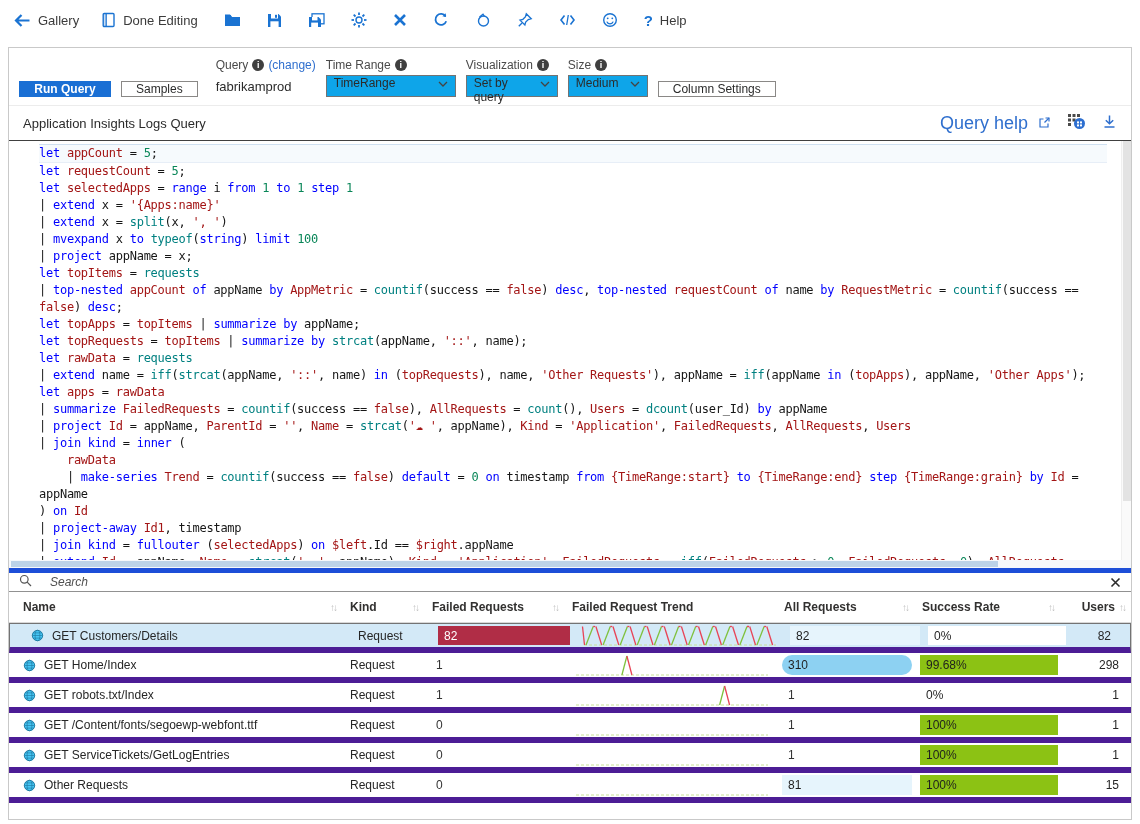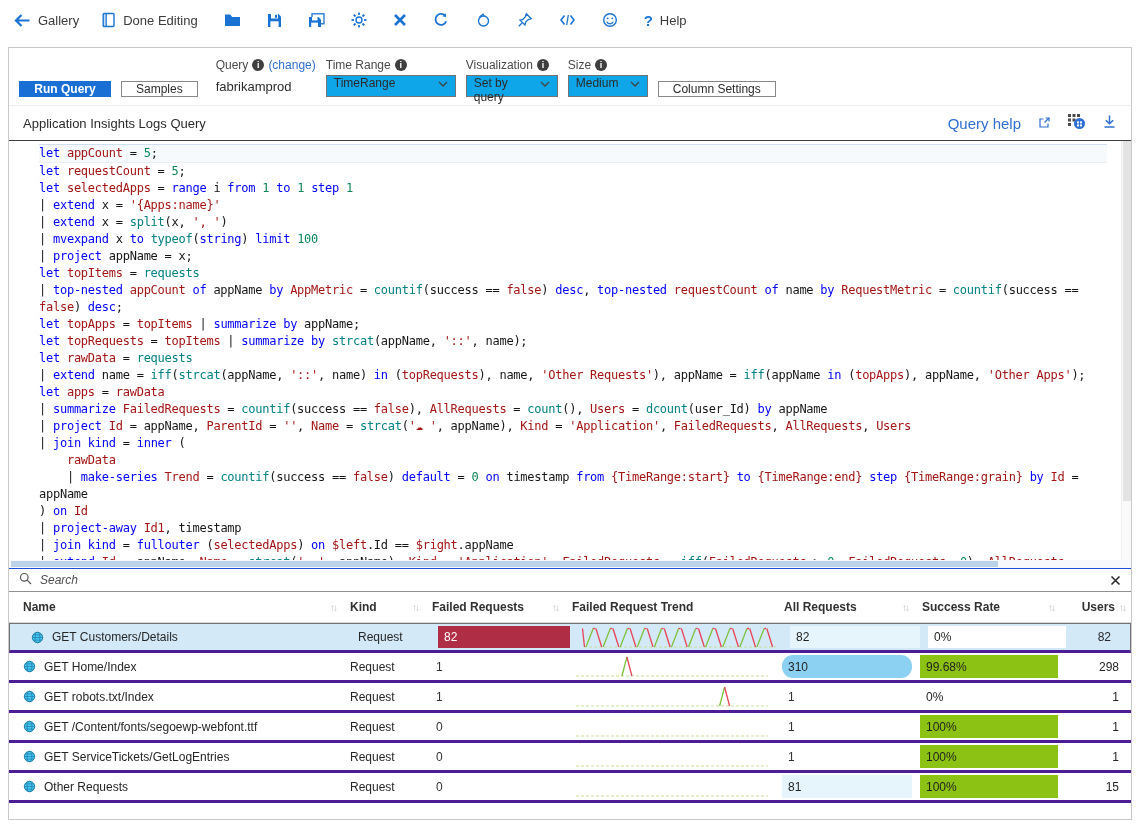--- a/index.html
+++ b/index.html
@@ -27,48 +27,48 @@
   .info::after { content:"i"; }
   .changelink { color:#2f6fce; cursor:pointer; }
   .qvalue { font-size:13px; color:#2b2b2b; height:22px; display:flex; align-items:center; }
   .sel { display:flex; justify-content:space-between; border:1px solid #737373; height:22px; padding:0 7px; background:#0ea5e9; font-size:12px; color:#2b2b2b; cursor:pointer; }
   .sel-time { width:130px; } .sel-viz { width:92px; } .sel-size { width:80px; }
 
   
   .sechead { height:34px; display:flex; align-items:center; padding:0 14px; }
   .sechead .title { font-size:13px; color:#2b2b2b; }
   .sechead .right { margin-left:auto; display:flex; align-items:center; gap:16px; }
-  .qhelp { display:flex; align-items:flex-start; gap:17px; color:#2f6fce; font-size:15px; cursor:pointer; }
+  .qhelp { display:flex; align-items:flex-start; gap:10px; color:#2f6fce; font-size:18px; cursor:pointer; }
 
   
   .editor { position:relative; height:420px; overflow:hidden; border-top:1px solid #404040; }
   .code { position:absolute; left:0; top:3px; right:24px; padding-left:30px; font-family:"DejaVu Sans Mono", monospace; font-size:12px; line-height:17px; letter-spacing:-0.25px; white-space:pre-wrap; overflow-wrap:break-word; }
   .cl:first-child { background:#f6fafd; border-top:1px solid #cfe0f1; border-bottom:1px solid #e7eef7; }
   .t-k { color:#0000ff; } .t-r { color:#a31515; } .t-f { color:#008080; } .t-n { color:#098658; } .t-p { color:#161616; }
   .vscroll { position:absolute; top:0; right:0; width:10px; height:100%; background:#fafafa; border-left:1px solid #efefef; }
   .vthumb { position:absolute; top:0; left:1px; width:8px; height:86%; background:#e3e3e3; }
   .hscroll { height:8px; position:relative; background:#f6f8fb; }
   .hthumb { position:absolute; left:2px; top:1px; height:6px; width:88%; background:#bcd2e8; }
 
   
-  .searchbar { height:24px; border-top:1px solid #1d4ed8; border-bottom:1px solid #919191; display:flex; align-items:center; padding:0 10px; gap:8px; }
+  .searchbar { height:24px; border-top:5px solid #1d4ed8; border-bottom:1px solid #919191; display:flex; align-items:center; padding:0 10px; gap:18px; }
   .searchbar input { flex:1; border:none; outline:none; font-size:12px; font-style:italic; color:#333; font-family:inherit; }
   .searchbar input::placeholder { color:#4f4f4f; font-style:italic; }
   .clearx { cursor:pointer; display:flex; align-items:center; }
 
   
   .grid { font-size:12px; }
   .gridrow { display:grid; grid-template-columns:337px 82px 140px 212px 138px 146px 1fr; align-items:center; }
   .ghead { height:31px; border-bottom:1px solid #d8d8d8; font-weight:bold; color:#323130; }
   .hcell { display:flex; align-items:center; height:100%; padding-left:4px; }
   .hcell.c0 { padding-left:14px; }
   .hcell.c6 { justify-content:flex-end; padding-right:6px; }
   .sort { color:#bdbdbd; font-size:10px; letter-spacing:-2px; margin-left:auto; margin-right:10px; font-weight:normal; cursor:pointer; }
   .hcell.c6 .sort { margin-left:4px; margin-right:0; }
-  .trow { height:30px; border-bottom:3px solid #4c1d95; color:#262626; cursor:pointer; }
+  .trow { height:30px; border-bottom:6px solid #4c1d95; color:#262626; cursor:pointer; }
   .trow.sel { background:#d3e9f7; }
   .cell { position:relative; height:100%; display:flex; align-items:center; padding-left:4px; overflow:hidden; }
   .cell.c0 { padding-left:14px; gap:8px; }
   .cell.c6 { justify-content:flex-end; padding-right:12px; }
   .gicon { display:flex; align-items:center; }
   .cellbar { position:absolute; left:2px; right:6px; top:2px; bottom:2px; display:flex; align-items:center; padding-left:6px; }
   .cellbar.red { background:#b02d46; color:#fff; }
   .cellbar.strong { background:#8dd1f2; color:#1f1f1f;border-radius:11px; }
   .cellbar.faint { background:#e6f4fc; color:#1f1f1f; }
   .cellbar.green { background:#8cc214; color:#1f1f1f; }

